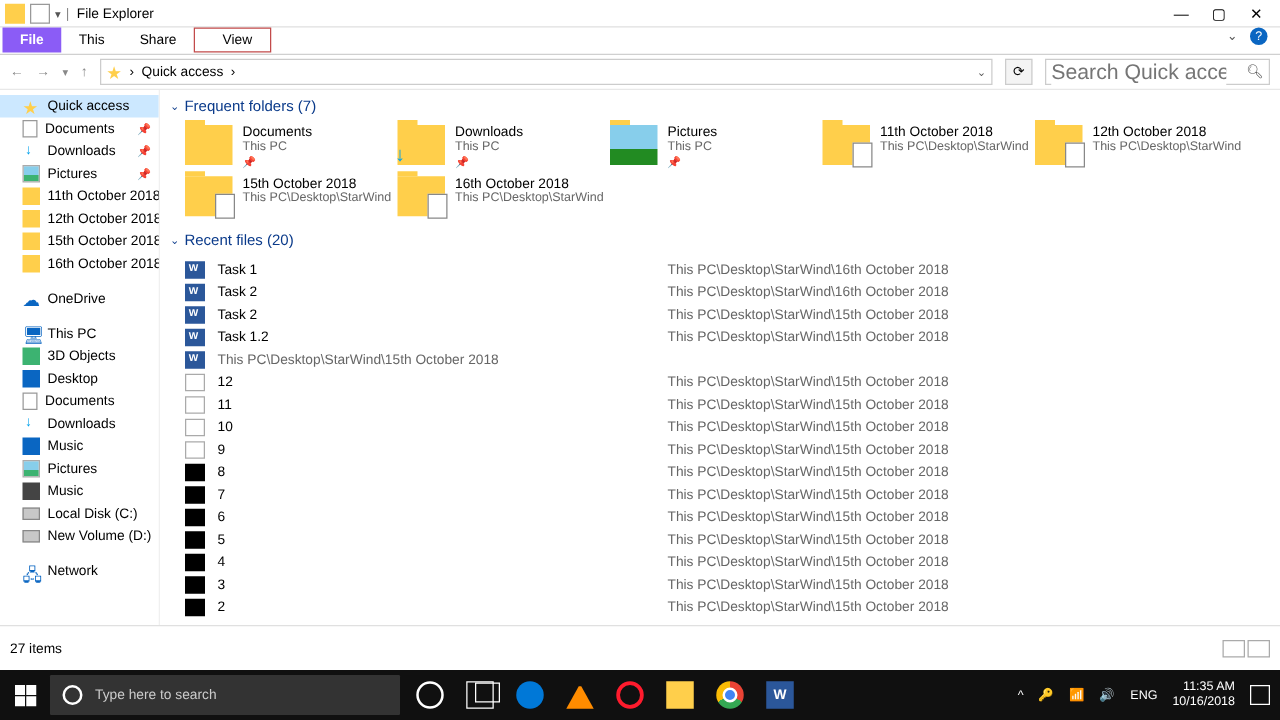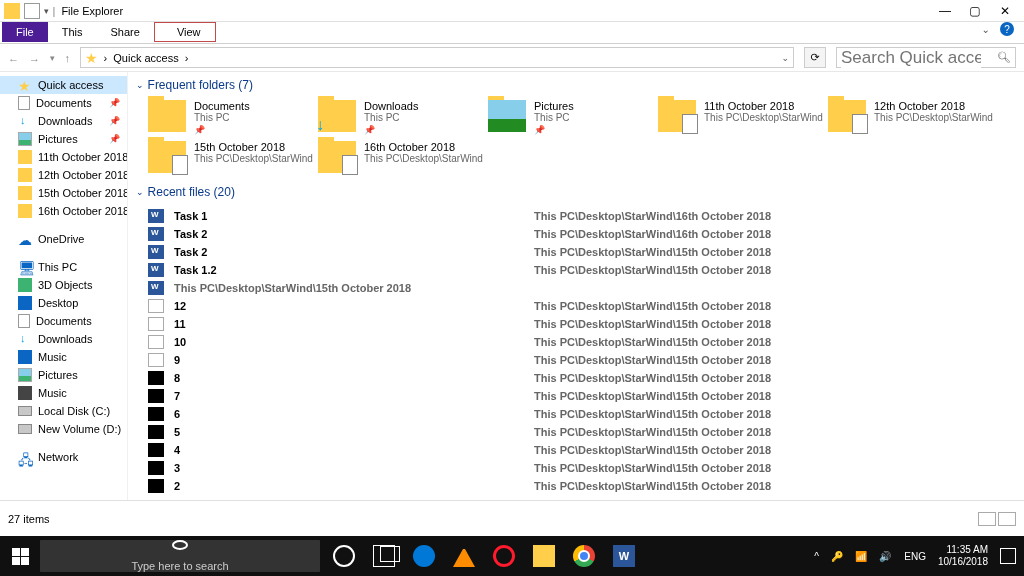--- a/index.html
+++ b/index.html
@@ -6,21 +6,21 @@
 html,body { width:1024px; height:576px; overflow:hidden; background:#fff; }
 .window { width:1024px; height:536px; display:flex; flex-direction:column; background:#fff; }
 .titlebar { height:22px; display:flex; align-items:center; font-size:11px; padding:0 4px; border-bottom:1px solid #e0e0e0; }
 .titlebar .qat { display:flex; gap:4px; align-items:center; }
 .titlebar .qat .ic { width:16px; height:16px; }
 .titlebar .title { margin-left:6px; }
 .titlebar .controls { margin-left:auto; display:flex; }
 .titlebar .controls .btn { width:30px; height:20px; display:flex; align-items:center; justify-content:center; font-size:12px; }
 .ribbon { height:22px; display:flex; align-items:flex-start; font-size:11px; border-bottom:1px solid #d0d0d0; padding-left:2px; }
 .ribbon .tab { padding:3px 14px; height:20px; display:flex; align-items:center; }
-.ribbon .tab.file { background:#4c1d95; color:#fff; }
+.ribbon .tab.file { background:#8b5cf6; color:#fff;font-weight:bold; }
 .ribbon .tab.view { border:1px solid #c24a4a;padding-left:22px; }
 .ribbon .expand { margin-left:auto; display:flex; align-items:center; gap:10px; padding-right:10px; }
 .expand .helpic { width:14px; height:14px; border-radius:50%; background:#0a66c2; color:#fff; font-size:10px; display:flex; align-items:center; justify-content:center; }
 .addrbar { height:28px; display:flex; align-items:center; font-size:11px; padding:0 8px; gap:10px; border-bottom:1px solid #e8e8e8; }
 .addrbar .navarrows { color:#888; display:flex; gap:10px; align-items:center; }
 .pathbox { flex:1; display:flex; align-items:center; border:1px solid #ccc; height:21px; padding:0 4px; gap:6px; }
 .refresh { border:1px solid #ccc; background:#f4f4f4; width:22px; height:21px; display:flex; align-items:center; justify-content:center; font-size:11px; }
 .searchbox { width:180px; height:21px; border:1px solid #ccc; display:flex; align-items:center; padding:0 4px; color:#888; justify-content:space-between; }
 .searchbox input { border:none; font-size:17px; width:140px; outline:none; }
 .body { flex:1; display:flex; overflow:hidden; }
@@ -49,37 +49,37 @@
 .folders { display:flex; flex-wrap:wrap; padding-left:20px; gap:0; }
 .fcard { width:170px; display:flex; gap:8px; margin-bottom:6px; }
 .fcard .fic { width:38px; height:32px; background:#ffcf4b; flex-shrink:0; position:relative; }
 .fcard .fic::before { content:""; position:absolute; top:-4px; left:0; width:16px; height:4px; background:#ffcf4b; }
 .fcard .fic.dl::after { content:"↓"; position:absolute; bottom:-2px; left:-2px; color:#00a2ed; font-size:16px; font-weight:bold; }
 .fcard .fic.pc::after { content:""; position:absolute; right:-2px; bottom:-2px; width:14px; height:18px; background:#fff; border:1px solid #888; }
 .fcard .fic.picf { background:linear-gradient(#87ceeb 60%,#228b22 60%); }
 .fcard .ftxt .fname { font-size:11px; }
 .fcard .ftxt .floc { font-size:10px; color:#666; }
 .fcard .ftxt .fpin { font-size:9px; color:#666; margin-top:2px; }
-.files { padding-left:20px;font-weight:bold; }
+.files { padding-left:20px; }
 .frow { display:flex; height:18px; align-items:center; gap:10px; }
 .frow .fileic { width:16px; height:14px; flex-shrink:0; }
 .fileic.word { background:#2b579a; position:relative; }
 .fileic.word::after { content:"W"; color:#fff; font-size:8px; font-weight:bold; position:absolute; left:3px; top:1px; }
 .fileic.img { background:#fff; border:1px solid #aaa; }
 .fileic.bimg { background:#000; }
 .frow .fname { width:350px; }
 .frow .fpath { color:#666; }
 .status { height:36px; border-top:1px solid #e0e0e0; font-size:11px; display:flex; align-items:center; padding:0 8px; }
 .status .viewbtns { margin-left:auto; display:flex; gap:2px; }
 .status .viewbtns div { width:18px; height:14px; border:1px solid #aaa; }
 .taskbar { height:40px; background:#101010; display:flex; align-items:center; color:#fff; font-size:11px; }
 .taskbar .start { width:40px; height:40px; display:flex; align-items:center; justify-content:center; }
 .taskbar .winlogo { display:grid; grid-template:repeat(2,8px)/repeat(2,8px); gap:1px; }
 .taskbar .winlogo div { background:#fff; }
-.taskbar .search { background:#333; height:32px; width:280px; display:flex; align-items:center; gap:10px; padding:0 10px; border-radius:1px;flex-direction:column; }
+.taskbar .search { background:#333; height:32px; width:280px; display:flex; align-items:center; gap:10px; padding:0 10px; border-radius:1px; }
 .taskbar .search .circ { width:16px; height:16px; border:2px solid #fff; border-radius:50%; }
 .taskbar .apps { display:flex; margin-left:4px; }
 .taskbar .apps .app { width:40px; height:40px; display:flex; align-items:center; justify-content:center; }
 .taskbar .apps .app .ai { width:22px; height:22px; }
 .ai.cortana { border:2px solid #fff; border-radius:50%; }
 .ai.task { border:1px solid #fff; position:relative; width:18px; height:14px; } .ai.task::after{content:"";position:absolute;right:-6px;top:0;width:18px;height:14px;border:1px solid #fff;}
 .ai.edge { background:#0078d7; border-radius:50%; }
 .ai.vlc { width:0;height:0;border-left:10px solid transparent;border-right:10px solid transparent;border-bottom:18px solid #ff8c00; }
 .ai.opera { border:3px solid #ff1b2d; border-radius:50%; }
 .ai.fex { background:#ffcf4b; }

